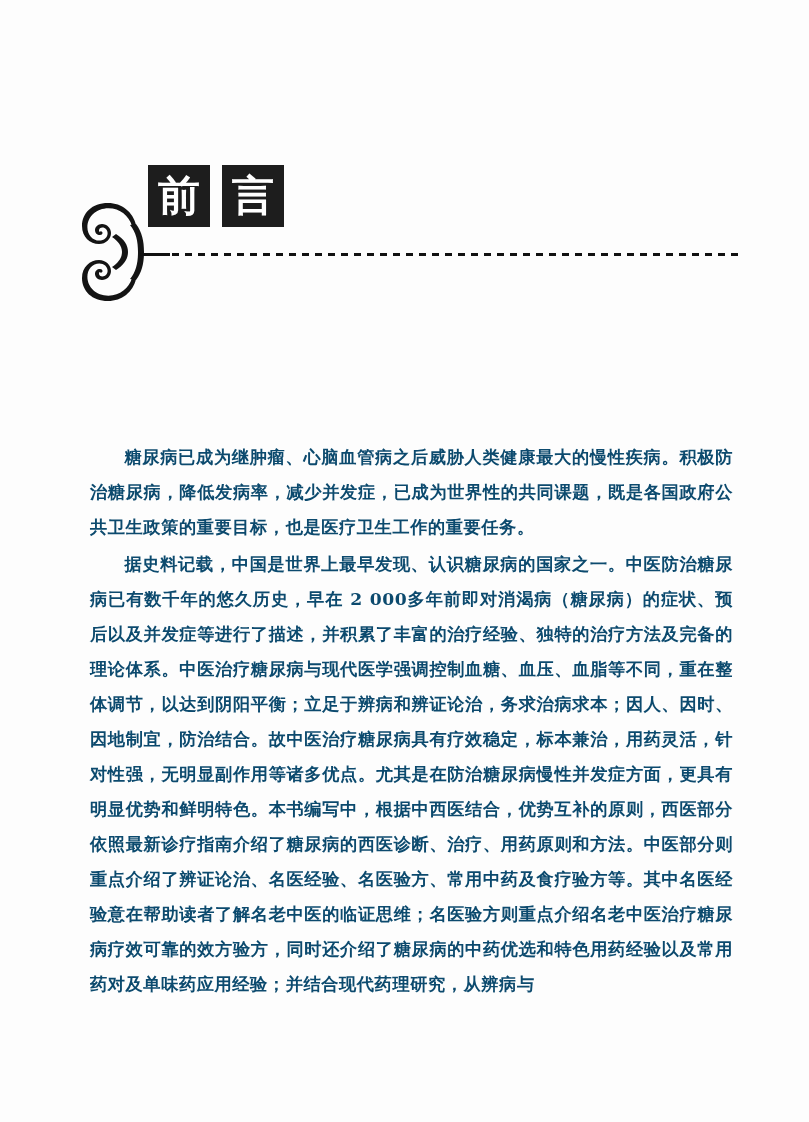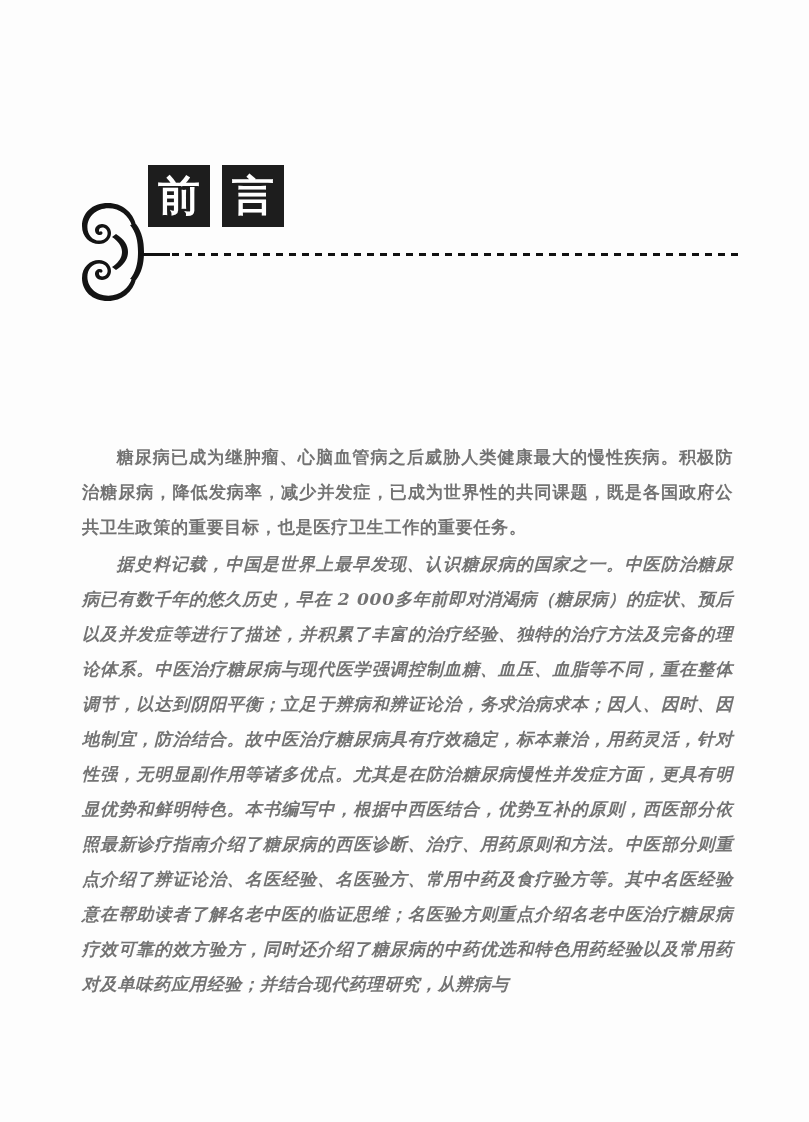--- a/index.html
+++ b/index.html
@@ -80,32 +80,32 @@
   }
 
   
   .body-text {
     position: absolute;
     left: 78px;
     top: 440px;
     width: 655px;
   }
   .para {
-    margin: 0 0 2px 4px;
+    margin: 0 0 2px 12px;
     font-family: "DejaVu Serif", "Liberation Serif", serif;
     font-size: 17.2px;
     line-height: 35px;
-    color: #737373;
+    color: #0c4a6e;
     text-align: justify;
     text-justify: inter-character;
     text-indent: 2em;
     letter-spacing: 0.6px;
     font-weight: 600;
   }
-  .para:last-child { margin-bottom: 0; font-style: italic; }
+  .para:last-child { margin-bottom: 0; }
 </style>
 </head>
 <body>
 
 <div class="page">
 
   <div class="header-block">
 
     <div class="ornament">
       <svg width="70" height="110" viewBox="0 0 70 110" xmlns="http://www.w3.org/2000/svg">

